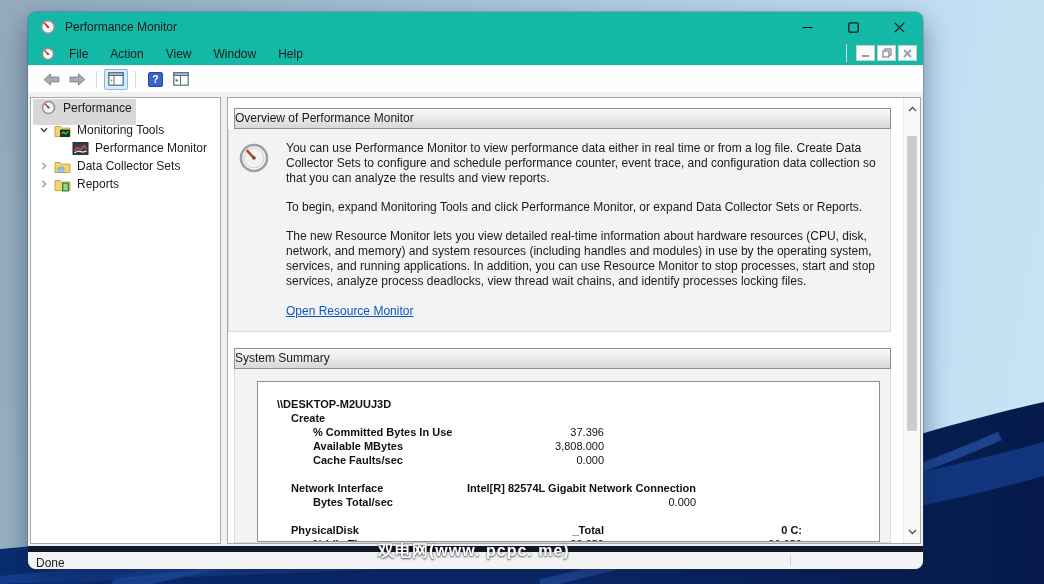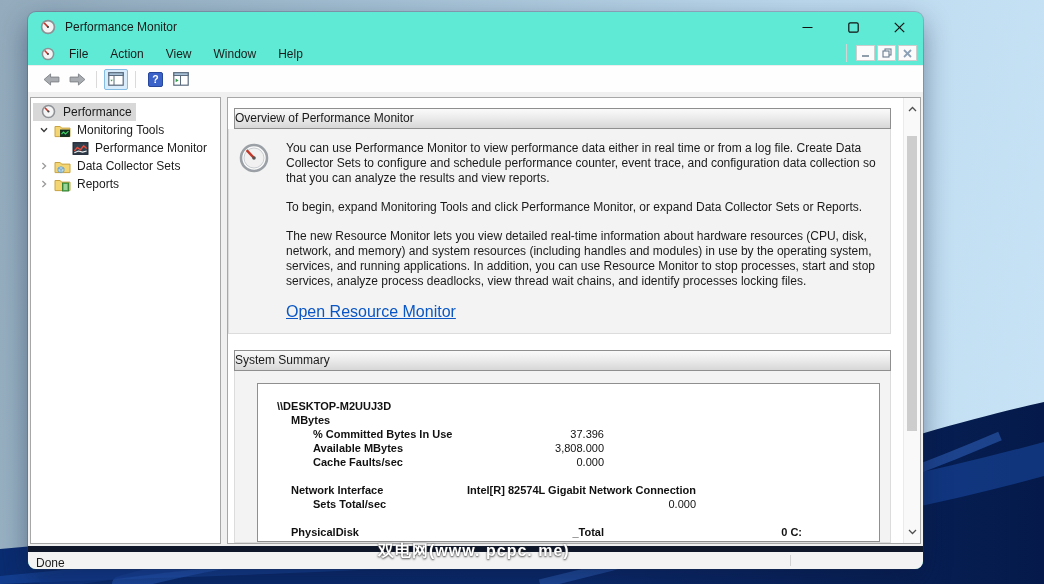--- a/index.html
+++ b/index.html
@@ -4,21 +4,21 @@
 <style>
   html,body{margin:0;padding:0;}
   body{
     width:1044px;height:584px;overflow:hidden;position:relative;
     font-family:"Liberation Sans","DejaVu Sans",sans-serif;
     background:linear-gradient(100deg,#93abbc 0%,#a3bfd2 30%,#bddaee 70%,#c8e3f6 100%);
   }
   .bloom{position:absolute;left:0;bottom:0;width:1044px;height:240px;z-index:0;}
 
   
-  .win{position:absolute;left:28px;top:12px;width:895px;height:557px;background:#5eead4;
+  .win{position:absolute;left:28px;top:12px;width:895px;height:557px;background:#14b8a6;
     border-radius:8px;box-shadow:0 10px 28px rgba(10,25,60,.45),0 0 0 1px rgba(60,70,90,.25);
     z-index:1;overflow:hidden;}
 
   
   .titlebar{height:30px;display:flex;align-items:center;position:relative;}
   .titlebar .app-ic{width:16px;height:16px;margin-left:12px;}
   .title-text{margin-left:9px;font-size:12px;color:#1b1b1b;}
   .caption-btns{margin-left:auto;display:flex;height:100%;}
   .cap-btn{width:45px;height:100%;display:flex;align-items:center;justify-content:center;margin-right:1px;}
 
@@ -35,37 +35,37 @@
   .tb-btn{width:24px;height:21px;display:flex;align-items:center;justify-content:center;margin:0 1px;box-sizing:border-box;border:1px solid transparent;}
   .tb-btn.active{background:#d9ecfb;border:1px solid #83bbe2;border-radius:2px;}
 
   
   .main{position:absolute;top:80px;bottom:23px;left:0;right:0;background:#f0f0f0;}
   .treepane{position:absolute;left:2px;top:5px;width:191px;bottom:2px;background:#fff;border:1px solid #a7a7a7;box-sizing:border-box;padding-top:5px;}
   .trow{height:18px;display:flex;align-items:center;font-size:12px;color:#1b1b1b;white-space:nowrap;}
   .chev{width:10px;height:10px;flex:0 0 10px;margin-left:8px;}
   .ticon{width:17px;height:15px;margin-left:5px;flex:0 0 17px;}
   .trow .tlabel{margin-left:6px;}
-  .trow.sel .selwrap{background:#d8d8d8;padding:1px 4px 2px 2px;display:flex;align-items:center;margin-left:2px;}
+  .trow.sel .selwrap{background:#d8d8d8;padding:1px 4px 10px 2px;display:flex;align-items:center;margin-left:2px;}
   .trow.l2{padding-left:36px;}
 
   .contentpane{position:absolute;left:199px;right:2px;top:5px;bottom:2px;background:#fff;border:1px solid #a7a7a7;box-sizing:border-box;}
   .content-inner{position:absolute;left:0;top:0;bottom:0;right:17px;overflow:hidden;display:flex;flex-direction:column;}
 
   .hdrbar{margin:0 12px 0 6px;height:21px;flex:0 0 21px;background:linear-gradient(180deg,#fafafa 0%,#ececec 45%,#d7d7d7 100%);
     border:1px solid #8f8f8f;box-sizing:border-box;font-size:12px;color:#1a1a1a;line-height:19px;padding-left:0;}
   .hdrbar.first{margin-top:10px;}
   .hdrbar.second{margin-top:16px;}
 
   .ov-body{margin:0 12px 0 0;background:#f3f3f3;border:1px solid #dcdcdc;border-top:none;box-sizing:border-box;
     display:flex;padding:12px 12px 12px 10px;}
   .ov-ic{width:30px;height:30px;flex:0 0 30px;margin-top:2px;}
   .ov-text{margin-left:17px;font-size:12px;line-height:15px;color:#1a1a1a;}
   .ov-text p{margin:0 0 14px 0;}
-  .ov-link{color:#0a56c4;font-size:16px;display:inline-block;margin-top:1px;}
+  .ov-link{color:#0a56c4;font-size:12px;display:inline-block;margin-top:1px;}
 
   .sys-body{margin:0 12px 0 6px;background:#f3f3f3;border:1px solid #dcdcdc;border-top:none;box-sizing:border-box;
     flex:1 1 auto;min-height:0;padding:12px 10px 0 9px;}
   .whitebox{background:#fff;border:1px solid #8f8f8f;height:100%;box-sizing:border-box;padding:16px 0 0 5px;position:relative;overflow:hidden;margin-left:13px;}
   .r{position:relative;height:14px;font-size:11px;white-space:nowrap;color:#111;}
   .r .lbl{font-weight:bold;}
   .ind0{padding-left:14px;}
   .ind1{padding-left:28px;}
   .ind2{padding-left:50px;}
   .val{position:absolute;top:0;text-align:right;font-weight:normal;}
@@ -281,27 +281,27 @@
             <p>To begin, expand Monitoring Tools and click Performance Monitor, or expand Data Collector Sets or Reports.</p>
             <p>The new Resource Monitor lets you view detailed real-time information about hardware resources (CPU, disk, network, and memory) and system resources (including handles and modules) in use by the operating system, services, and running applications. In addition, you can use Resource Monitor to stop processes, start and stop services, analyze process deadlocks, view thread wait chains, and identify processes locking files.</p>
             <a class="ov-link" href="#">Open Resource Monitor</a>
           </div>
         </div>
 
         <div class="hdrbar second">System Summary</div>
         <div class="sys-body">
           <div class="whitebox">
             <div class="r"><span class="lbl ind0">\\DESKTOP-M2UUJ3D</span></div>
-            <div class="r"><span class="lbl ind1">MBytes</span></div>
+            <div class="r"><span class="lbl ind1">Create</span></div>
             <div class="r"><span class="lbl ind2">% Committed Bytes In Use</span><span class="val v1">37.396</span></div>
             <div class="r"><span class="lbl ind2">Available MBytes</span><span class="val v1">3,808.000</span></div>
             <div class="r"><span class="lbl ind2">Cache Faults/sec</span><span class="val v1">0.000</span></div>
             <div class="r"></div>
             <div class="r"><span class="lbl ind1">Network Interface</span><span class="val vnet b">Intel[R] 82574L Gigabit Network Connection</span></div>
-            <div class="r"><span class="lbl ind2">Sets Total/sec</span><span class="val vnet">0.000</span></div>
+            <div class="r"><span class="lbl ind2">Bytes Total/sec</span><span class="val vnet">0.000</span></div>
             <div class="r"></div>
             <div class="r"><span class="lbl ind1">PhysicalDisk</span><span class="val v1 b">_Total</span><span class="val v2 b">0 C:</span></div>
             <div class="r"><span class="lbl ind2">% Idle Time</span><span class="val v1">99.959</span><span class="val v2">99.959</span></div>
           </div>
         </div>
 
       </div>
 
       <div class="scrollcol">
         <div class="sc-btn sc-up">

